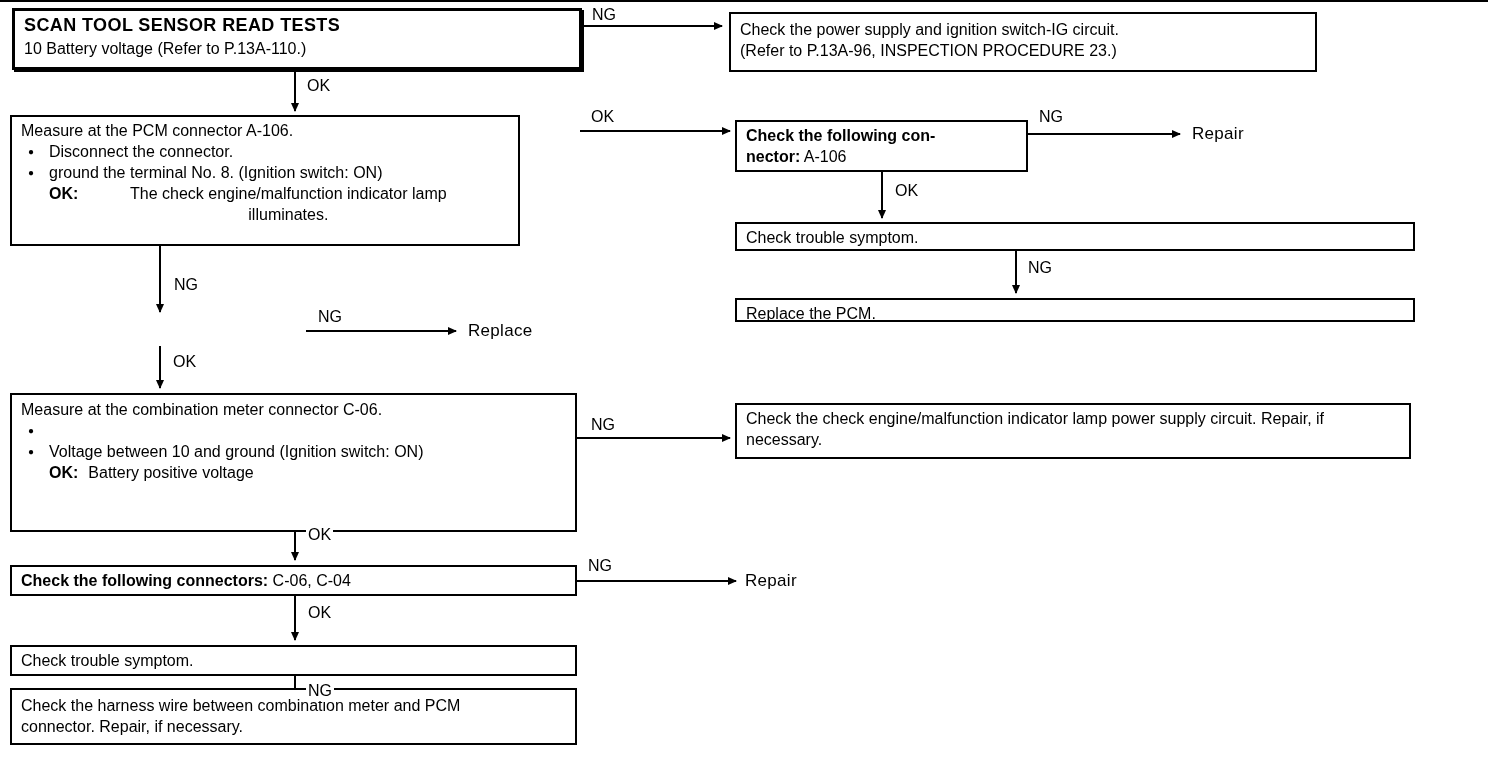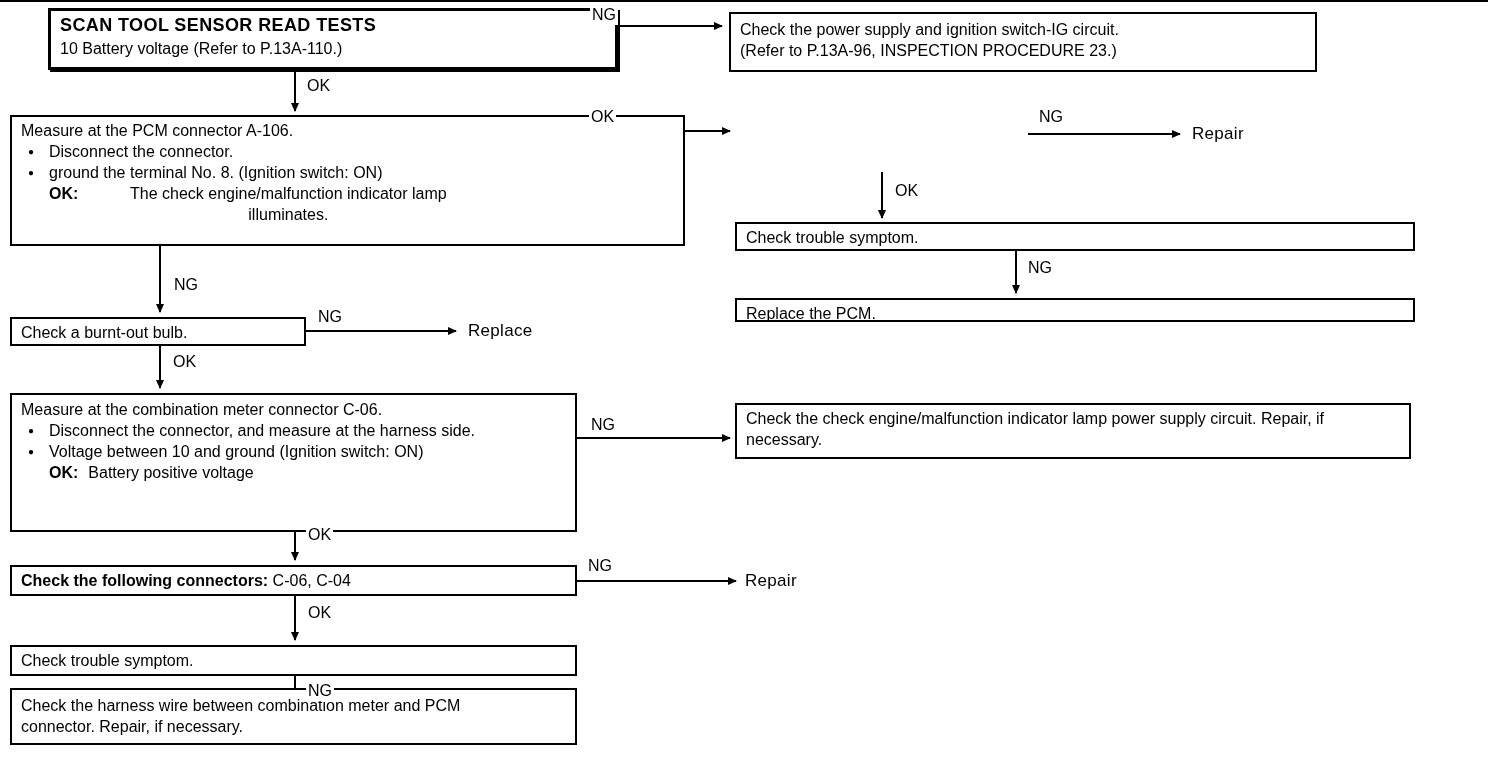--- a/index.html
+++ b/index.html
@@ -21,21 +21,20 @@
   .box {
     position:absolute;
     border:2px solid #000;
     background:#fff;
     padding:3px 9px;
   }
   .box.start {
     border-width:3px;
     box-shadow:2px 2px 0 #000;
     padding:3px 9px;
-    margin-left:36px;
   }
   .box-title {
     font-weight:bold;
     font-size:18px;
     letter-spacing:0.4px;
     white-space:nowrap;
   }
   .box-sub { font-size:16px; }
   .bullet-row { display:flex; align-items:flex-start; }
   .bullet-dot {
@@ -102,54 +101,57 @@
   <div class="box start" style="left:12px; top:8px; width:570px; height:62px;">
     <div class="box-title">SCAN TOOL SENSOR READ TESTS</div>
     <div class="box-sub">10 Battery voltage (Refer to P.13A-110.)</div>
   </div>
 
   <div class="box" style="left:729px; top:12px; width:588px; height:60px; padding-top:5px;">
     <div>Check the power supply and ignition switch-IG circuit.</div>
     <div>(Refer to P.13A-96, INSPECTION PROCEDURE 23.)</div>
   </div>
 
-  <div class="box" style="left:10px; top:115px; width:675px; height:131px; ">
+  <div class="box" style="left:10px; top:115px; width:510px; height:131px; ">
     <div>Measure at the PCM connector A-106.</div>
     <div class="bullet-row">
       <span class="bullet-dot">●</span>
       <span class="bullet-text">Disconnect the connector.</span>
     </div>
     <div class="bullet-row">
       <span class="bullet-dot">●</span>
       <span class="bullet-text">ground the terminal No. 8. (Ignition switch: ON)</span>
     </div>
     <div class="ok-line">
       <span class="ok-label">OK:</span>
       <span class="ok-text narrow">The check engine/malfunction indicator lamp illuminates.</span>
     </div>
   </div>
 
+  <div class="box" style="left:735px; top:120px; width:293px; height:52px;">
+    <div class="bold">Check the following con-</div>
+    <div>
+      <span class="bold">nector:</span>
+      <span>A-106</span>
+    </div>
+  </div>
 
   <div class="box" style="left:735px; top:222px; width:680px; height:29px;">
     <div>Check trouble symptom.</div>
   </div>
 
   <div class="box" style="left:735px; top:298px; width:680px; height:24px;">
     <div>Replace the PCM.</div>
   </div>
 
-  <div class="box" style="left:10px; top:317px; width:296px; height:29px;">
-    <div>Check a burnt-out bulb.</div>
-  </div>
 
   <div class="box" style="left:10px; top:393px; width:567px; height:139px; padding-top:4px;">
     <div>Measure at the combination meter connector C-06.</div>
     <div class="bullet-row">
       <span class="bullet-dot">●</span>
-      <span class="bullet-text narrow">Disconnect the connector, and measure at the harness side.</span>
     </div>
     <div class="bullet-row">
       <span class="bullet-dot">●</span>
       <span class="bullet-text">Voltage between 10 and ground (Ignition switch: ON)</span>
     </div>
     <div class="ok-line">
       <span class="ok-label">OK:</span>
       <span class="ok-text">Battery positive voltage</span>
     </div>
   </div>

